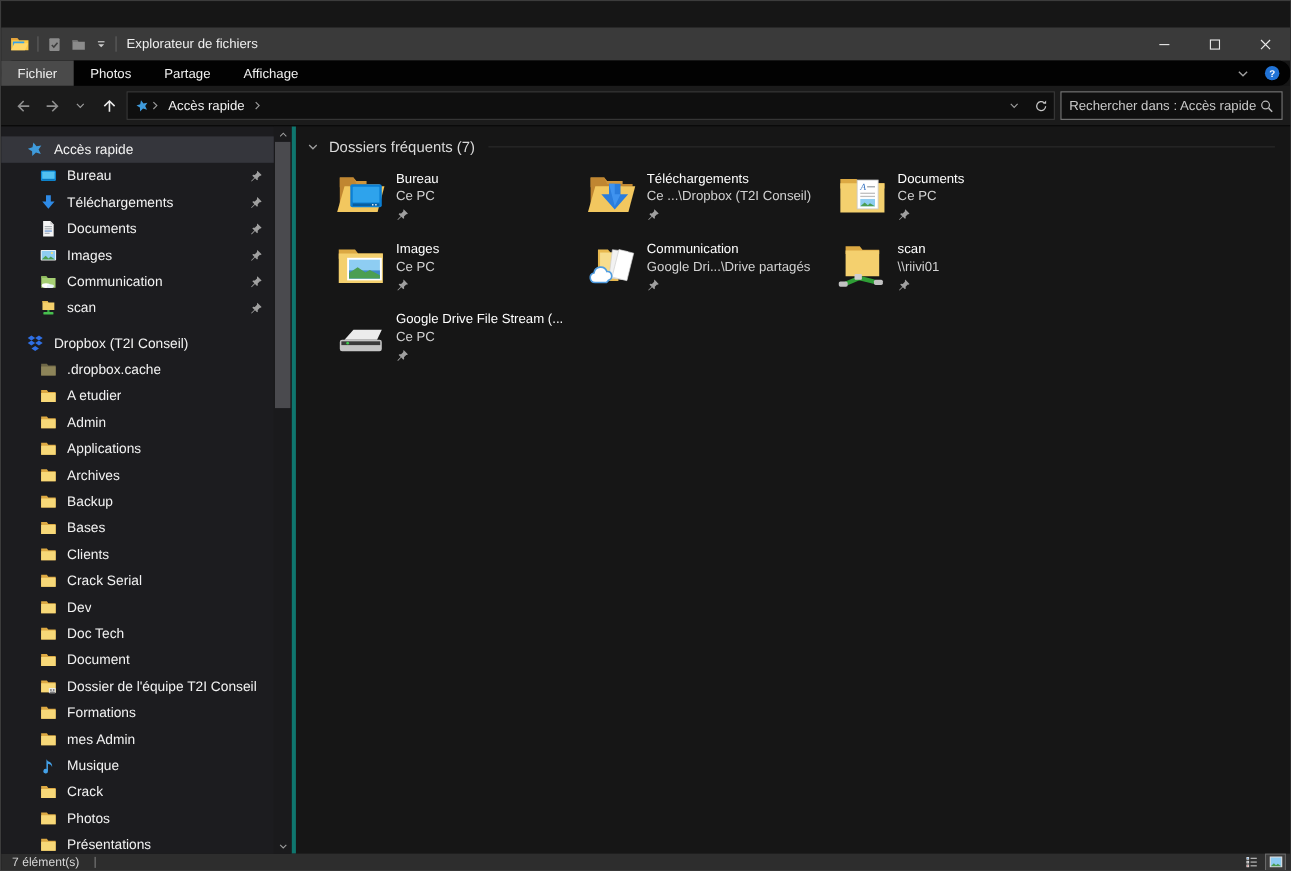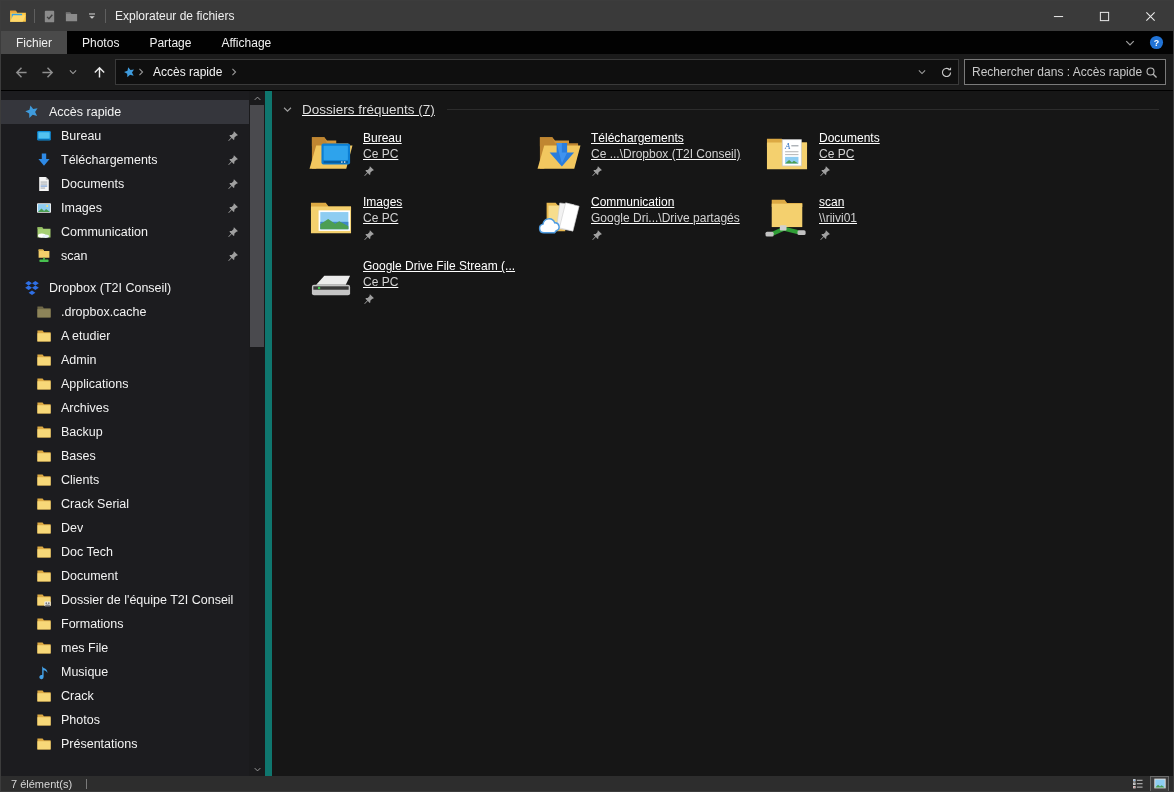--- a/index.html
+++ b/index.html
@@ -4,32 +4,32 @@
 <style>
   * { margin:0; padding:0; box-sizing:border-box; }
   html,body { background:#000; }
   body { font-family:"Liberation Sans","DejaVu Sans",sans-serif; }
   .window { width:1174px; height:792px; position:relative; background:#161616; color:#fff;
             overflow:hidden; border:1px solid #3c3c3c; display:flex; flex-direction:column; }
   .icon { display:inline-flex; align-items:center; justify-content:center; flex:0 0 auto; }
   .icon svg { width:100%; height:100%; display:block; }
 
   
-  .titlebar { height:30px; background:#3a3a3a; display:flex; align-items:center; flex:0 0 auto; }
+  .titlebar { height:30px; background:#3a3a3a; display:flex; align-items:center; flex:0 0 auto;margin-top:24px; }
   .qat { display:flex; align-items:center; gap:7px; padding-left:8px; }
   .i18 { width:18px; height:18px; } .i15 { width:15px; height:15px; }
   .i13 { width:13px; height:13px; } .i12 { width:12px; height:12px; }
   .qat-sep { width:1px; height:14px; background:#5f5f5f; }
   .title-text { font-size:12px; color:#efefef; margin-left:9px; }
   .win-controls { margin-left:auto; display:flex; height:100%; }
   .win-btn { width:46px; height:100%; display:flex; align-items:center; justify-content:center; }
   .win-btn .icon { width:11px; height:11px; }
 
   
-  .tabrow { height:23px; background:#020202; display:flex; align-items:stretch; position:relative; flex:0 0 auto; }
+  .tabrow { height:23px; background:#020202; display:flex; align-items:stretch; position:relative; flex:0 0 auto;border-radius:11px; }
   .tabs-list { display:flex; }
   .tab { padding:0 15px; display:flex; align-items:center; font-size:12px; color:#f0f0f0; }
   .tab.active { background:#4a4a4a; }
   .tabrow-right { position:absolute; right:9px; top:0; height:100%; display:flex; align-items:center; gap:13px; }
 
   
   .navbar { height:37px; background:#1b1b1b; border-bottom:1px solid #000; display:flex;
             align-items:center; padding:0 7px; flex:0 0 auto; }
   .nav-btn { width:26px; height:26px; display:flex; align-items:center; justify-content:center; }
   .nav-btn .icon { width:17px; height:17px; }
@@ -58,21 +58,21 @@
   .srow .icon { width:16px; height:16px; margin-right:9px; }
   .srow .slabel { white-space:nowrap; overflow:hidden; }
   .srow .pin { width:12px; height:12px; margin-left:auto; margin-right:10px; }
   .scrollbar { position:absolute; top:0; right:0; bottom:0; width:16px; background:#1a1a1c;
                display:flex; flex-direction:column; }
   .sb-arrow { height:14px; display:flex; align-items:center; justify-content:center; }
   .sb-arrow .icon { width:9px; height:9px; }
   .sb-track { flex:1; position:relative; }
   .sb-thumb { position:absolute; top:0; left:1px; right:1px; height:242px; background:#4a4a4e; }
 
-  .main { flex:1; background:#161616; border-left:7px solid #0f766e; min-width:0;text-decoration:underline; }
+  .main { flex:1; background:#161616; border-left:4px solid #0f766e; min-width:0; }
   .group-header { display:flex; align-items:center; margin:11px 14px 0 10px; }
   .group-header .icon { width:11px; height:11px; }
   .group-title { font-size:13.5px; color:#dadada; margin-left:9px; white-space:nowrap; }
   .group-rule { flex:1; height:1px; background:#2c2c2c; margin-left:12px; }
   .tiles { display:grid; grid-template-columns:repeat(3,228px); grid-auto-rows:64px; margin:13px 0 0 36px; }
   .tile { display:flex; gap:9px; }
   .tile-icon { width:46px; height:42px; margin-top:3px; }
   .tile-text { font-size:12px; line-height:15.5px; padding-top:1px; min-width:0; }
   .tile-name { color:#fff; white-space:nowrap; }
   .tile-sub { color:#d2d2d2; white-space:nowrap; }
@@ -528,21 +528,21 @@
             <span class="slabel">Formations</span>
 
           </div>
           <div class="srow">
             <span class="icon">
               <svg viewBox="0 0 16 16">
                 <path d="M1.4 2.6h5.2l1.3 1.7h6.7v9.1H1.4z" fill="#dca943"></path>
                 <path d="M1.4 5.2h13.2v8.2H1.4z" fill="#f7d878"></path>
               </svg>
             </span>
-            <span class="slabel">mes File</span>
+            <span class="slabel">mes Admin</span>
 
           </div>
           <div class="srow">
             <span class="icon">
               <svg viewBox="0 0 16 16">
                 <path d="M6.2 2.2v8.9a2.1 2.1 0 1 0 1.4 2V6.3c2 .3 3.3 1.2 3.7 2.9.5-2.5-1-4.4-3.7-5.2z" fill="#44a1e8"></path>
               </svg>
             </span>
             <span class="slabel">Musique</span>
 

